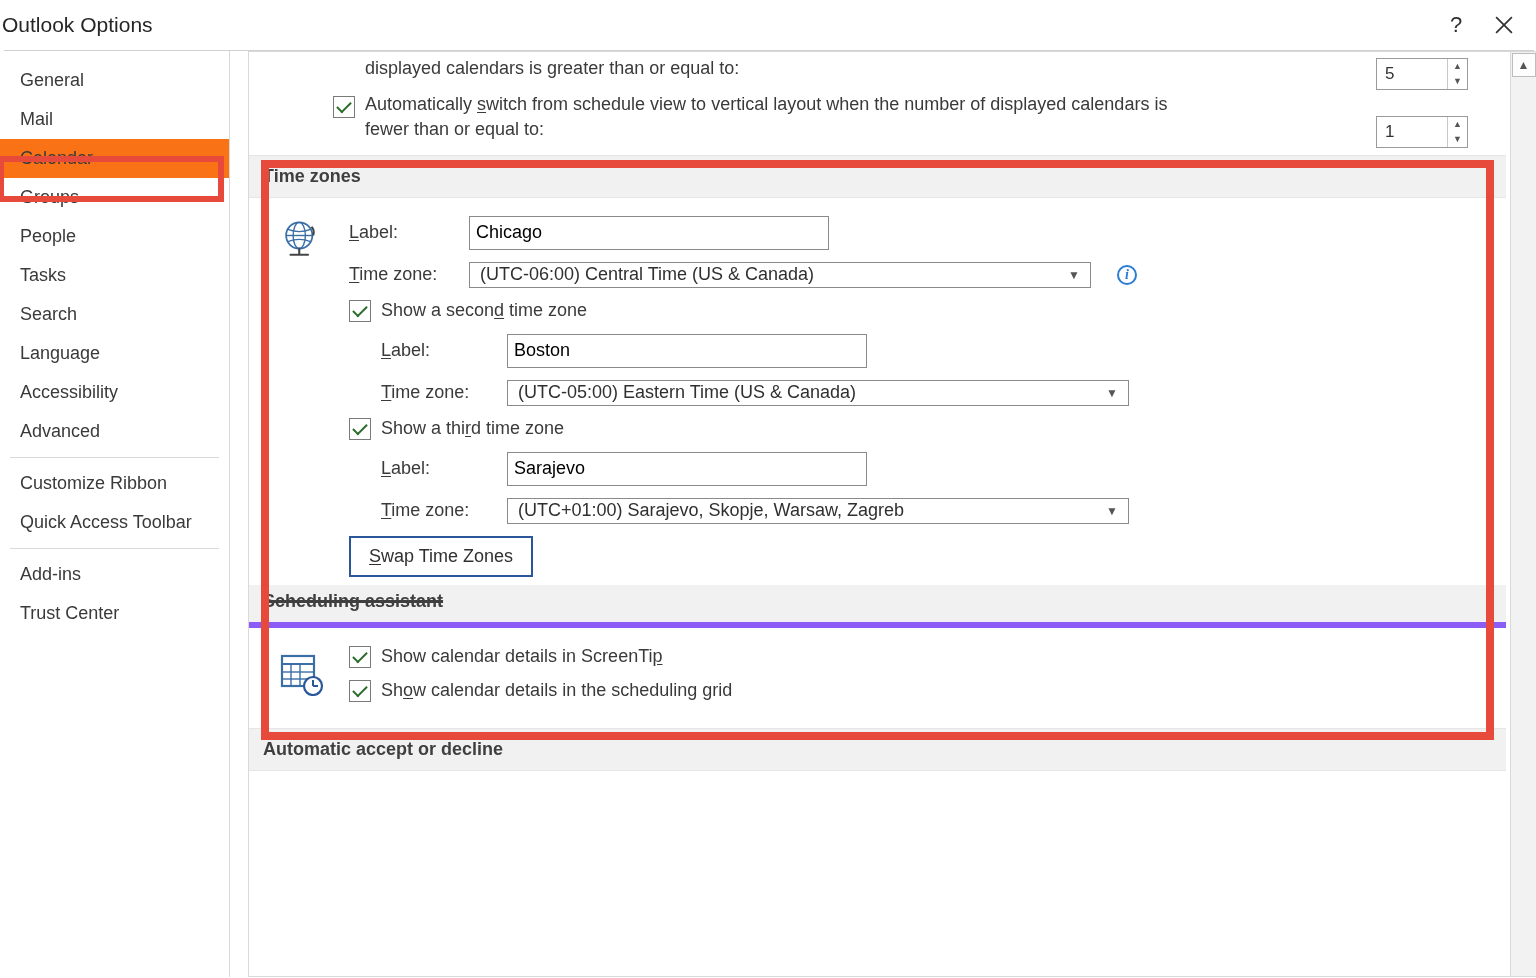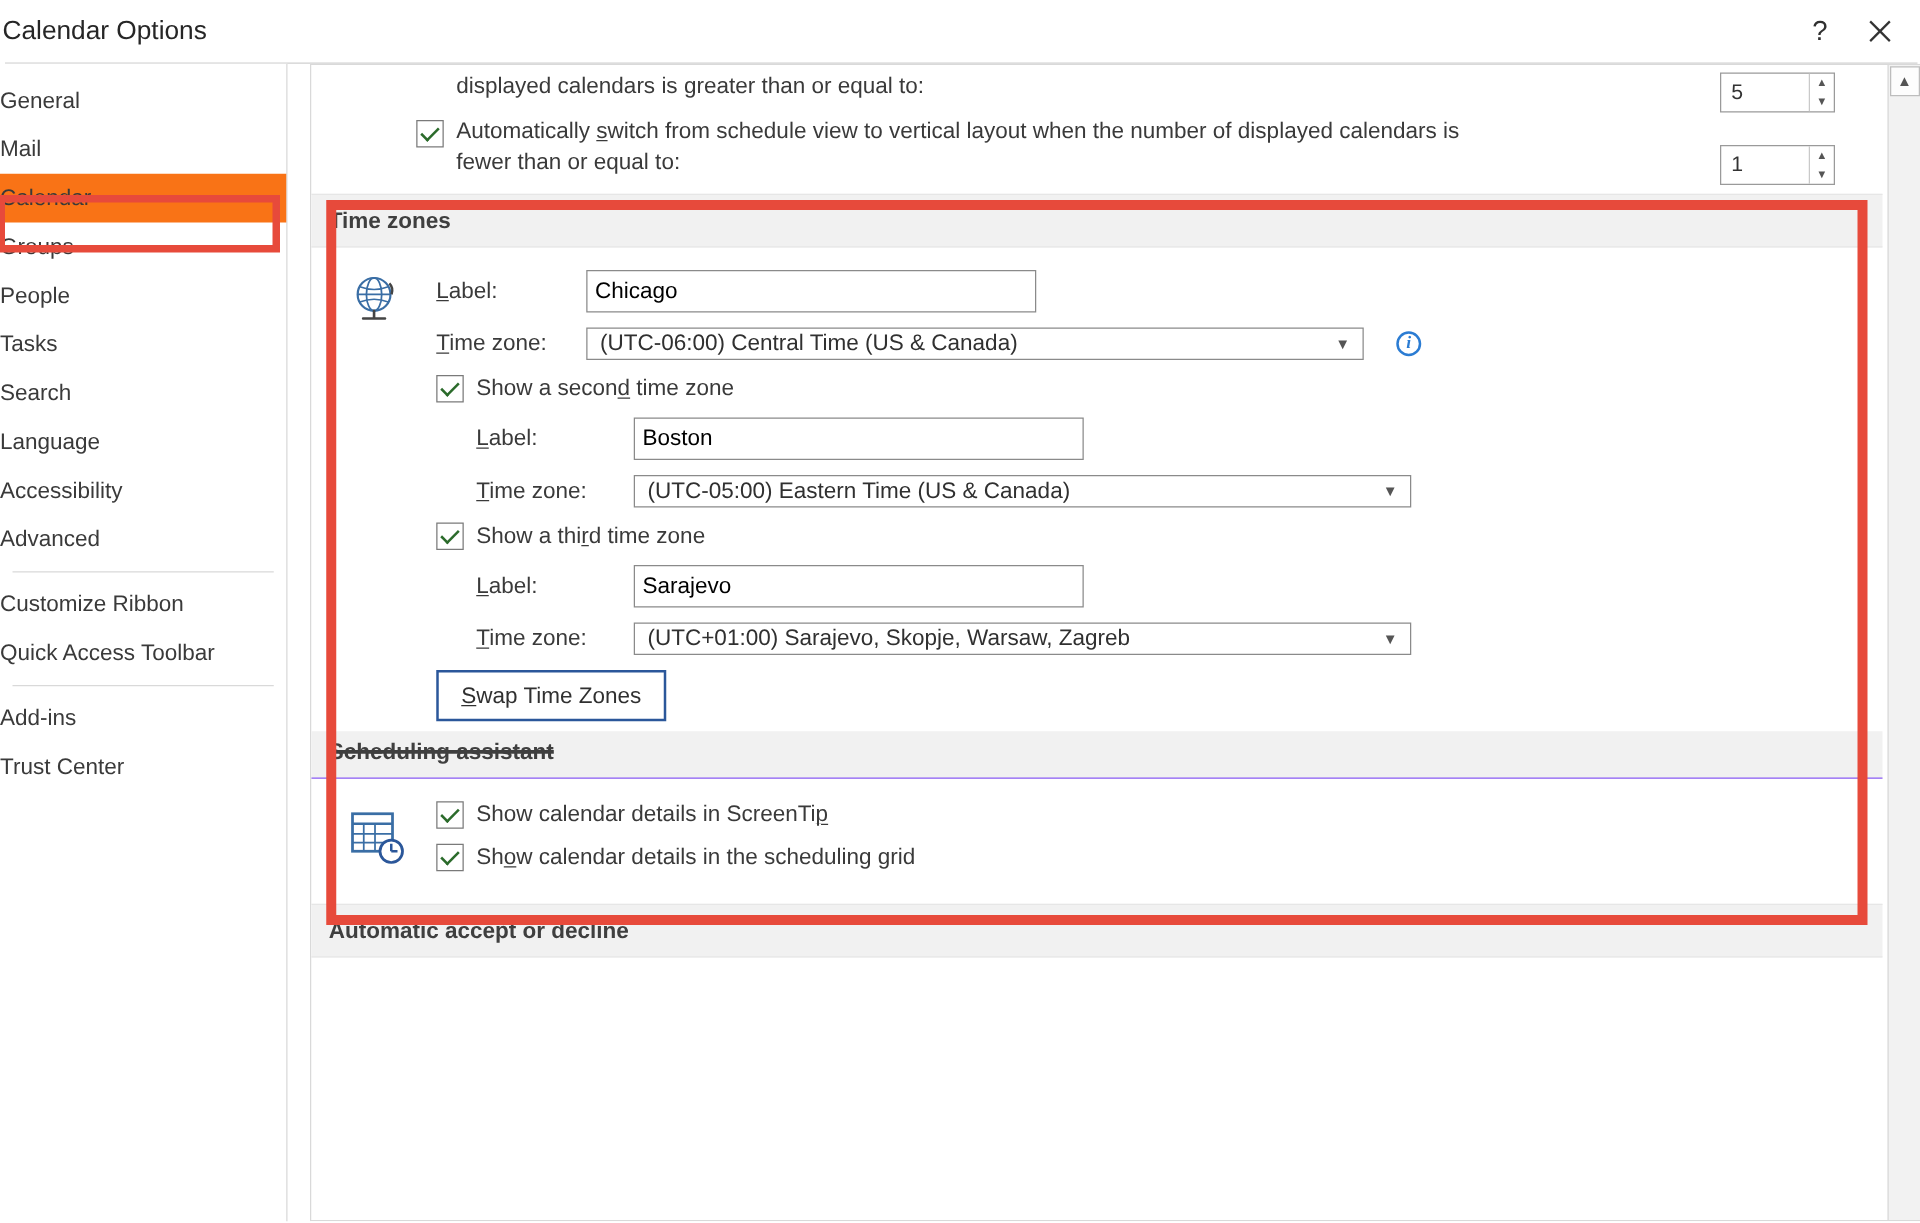--- a/index.html
+++ b/index.html
@@ -61,21 +61,21 @@
       border-right: 1px solid #d9d9d9;
       padding-top: 10px;
       background: #fff;
     }
     .nav-group-sep {
       height: 1px;
       background: #d9d9d9;
       margin: 6px 10px;
     }
     .nav-item {
-      padding: 9px 0;
+      padding: 9px 20px;
       font-size: 18px;
       color: #3a3a3a;
       cursor: default;
     }
     .nav-item.selected {
       background: #f97316;
       position: relative;
     }
     
     .red-highlight-sidebar {
@@ -320,28 +320,28 @@
 
     .strike-head {
       background:#f1f1f1;
       font-weight:700;
       font-size:18px;
       color:#3f3f3f;
       padding:6px 14px 10px 14px;
       margin: 8px -10px 18px -28px;
       text-decoration: line-through;
       text-decoration-thickness: 3px;
-      border-bottom:1px solid #8b5cf6;
+      border-bottom:6px solid #8b5cf6;
     }
   </style>
 </head>
 <body>
 
 <div class="titlebar">
-  <div class="title">Calendar Options</div>
+  <div class="title">Outlook Options</div>
   <div class="tb-btn tb-help">?</div>
   <div class="tb-btn tb-close">
     <svg viewBox="0 0 16 16">
       <line x1="1" y1="1" x2="15" y2="15" stroke="#333" stroke-width="1.6"></line>
       <line x1="15" y1="1" x2="1" y2="15" stroke="#333" stroke-width="1.6"></line>
     </svg>
   </div>
 </div>
 <div class="divider"></div>
 

